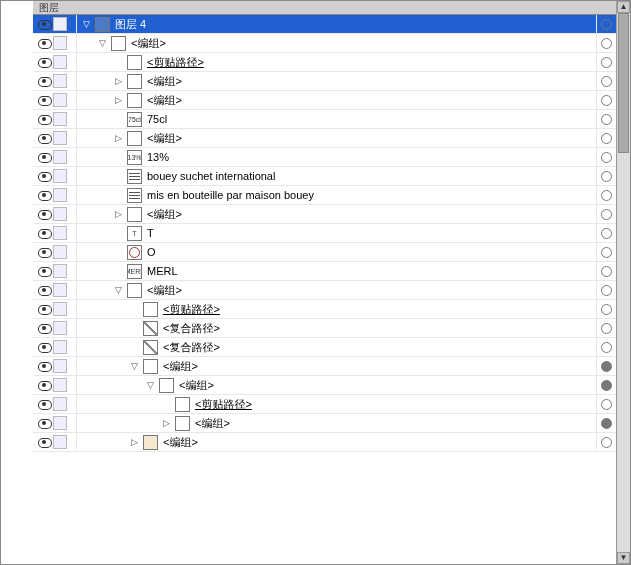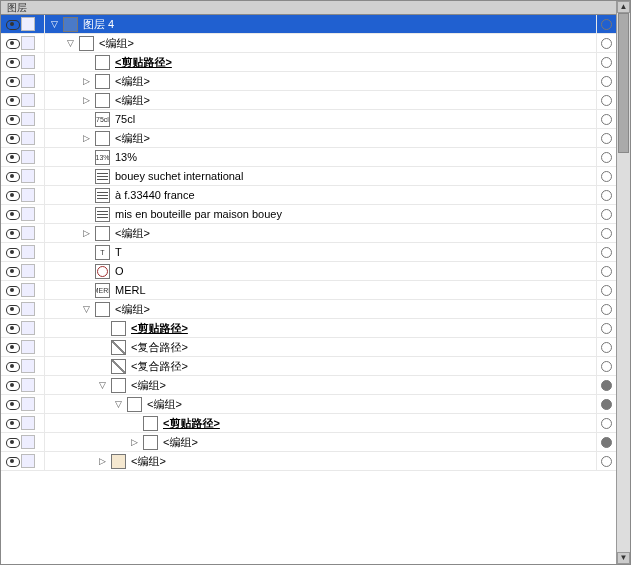--- a/index.html
+++ b/index.html
@@ -1,18 +1,18 @@
 <!DOCTYPE html>
 <html><head>
 <meta charset="utf-8">
 <style>
   * { margin:0; padding:0; box-sizing:border-box; }
   body { font-family:"Microsoft YaHei",Arial,sans-serif; font-size:11px; background:#666; width:631px; height:565px; overflow:hidden; }
   .panel { width:631px; height:565px; background:#fff; border:1px solid #888; display:flex; }
-  .main { flex:1; overflow:hidden; }
+  .main { flex:1; overflow:hidden;margin-left:32px; }
   .scrollbar { width:14px; background:#ddd; border-left:1px solid #999; position:relative; }
   .scroll-thumb { position:absolute; top:12px; left:1px; right:1px; height:140px; background:#aaa; border:1px solid #888; }
   .scroll-up, .scroll-down { position:absolute; left:0; right:0; height:12px; background:#ccc; border:1px solid #999; text-align:center; line-height:10px; font-size:8px; color:#333; }
   .scroll-up { top:0; }
   .scroll-down { bottom:0; }
   .tab-header { height:14px; background:#d0d0d0; border-bottom:1px solid #888; display:flex; align-items:center; padding-left:6px; font-size:10px; color:#333; }
   .tree { background:#fff; }
   .row { height:19px; display:flex; align-items:center; border-bottom:1px solid #e8e8e8; }
   .row.selected { background:#2060d0; color:#fff; }
   .vis-col { width:44px; display:flex; align-items:center; justify-content:flex-start; padding-left:4px; border-right:1px solid #e8e8e8; height:100%; gap:2px; }
@@ -25,21 +25,21 @@
   .disclose { width:11px; height:11px; margin-right:3px; display:flex; align-items:center; justify-content:center; font-size:9px; color:#555; }
   .row.selected .disclose { color:#fff; }
   .disclose.none { visibility:hidden; }
   .thumb { width:15px; height:15px; border:1px solid #777; background:#fff; margin-right:5px; display:flex; align-items:center; justify-content:center; font-size:7px; color:#333; overflow:hidden; }
   .thumb.blue { background:#4a7ac8; }
   .thumb.cream { background:#f5e8d0; }
   .thumb.circ::before { content:""; width:9px; height:9px; border:1px solid #a03030; border-radius:50%; display:block; }
   .thumb.lines::before { content:""; width:11px; height:1px; background:#555; box-shadow:0 -3px 0 #555,0 3px 0 #555; display:block; }
   .thumb.diag { background:linear-gradient(45deg,#fff 45%,#888 45%,#888 55%,#fff 55%); }
   .label { white-space:nowrap; }
-  .label.ul { text-decoration:underline;font-weight:bold; }
+  .label.ul { text-decoration:underline; }
   .target-col { width:20px; display:flex; align-items:center; justify-content:center; height:100%; border-left:1px solid #e8e8e8; }
   .ring { width:11px; height:11px; border:1.3px solid #777; border-radius:50%; }
   .ring.filled { background:#777; }
 </style>
 </head>
 <body>
 
 <div class="panel">
   <div class="main">
     <div class="tab-header">图层</div>
@@ -181,35 +181,20 @@
         </div>
         <div class="row">
           <div class="vis-col">
             <div class="eye"></div>
             <div class="slot"></div>
           </div>
           <div class="content">
             <span class="indent" style="width: 32px;"></span>
             <span class="disclose none">▷</span>
             <span class="thumb lines"></span>
-            <span class="label">à f.33440 france</span>
-          </div>
-          <div class="target-col">
-            <div class="ring"></div>
-          </div>
-        </div>
-        <div class="row">
-          <div class="vis-col">
-            <div class="eye"></div>
-            <div class="slot"></div>
-          </div>
-          <div class="content">
-            <span class="indent" style="width: 32px;"></span>
-            <span class="disclose none">▷</span>
-            <span class="thumb lines"></span>
             <span class="label">mis en bouteille par maison bouey</span>
           </div>
           <div class="target-col">
             <div class="ring"></div>
           </div>
         </div>
         <div class="row">
           <div class="vis-col">
             <div class="eye"></div>
             <div class="slot"></div>

